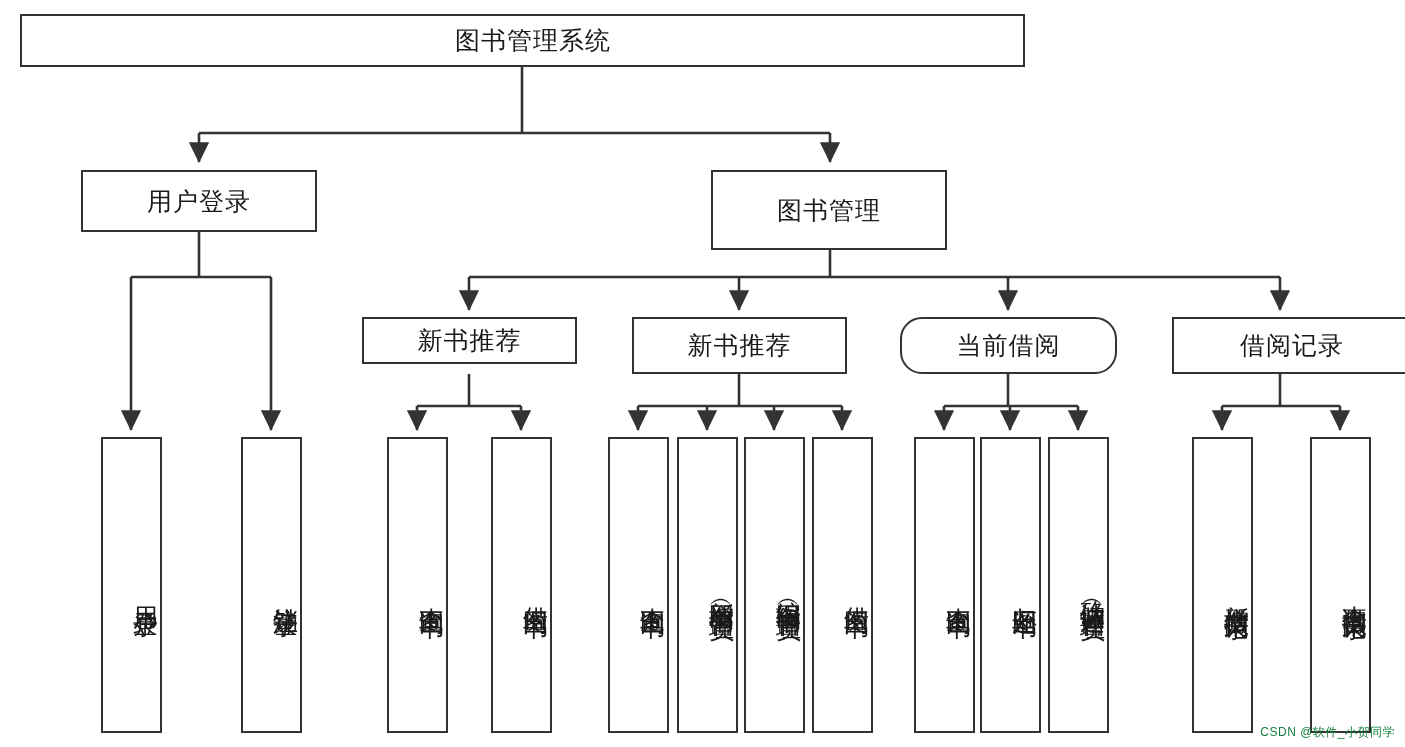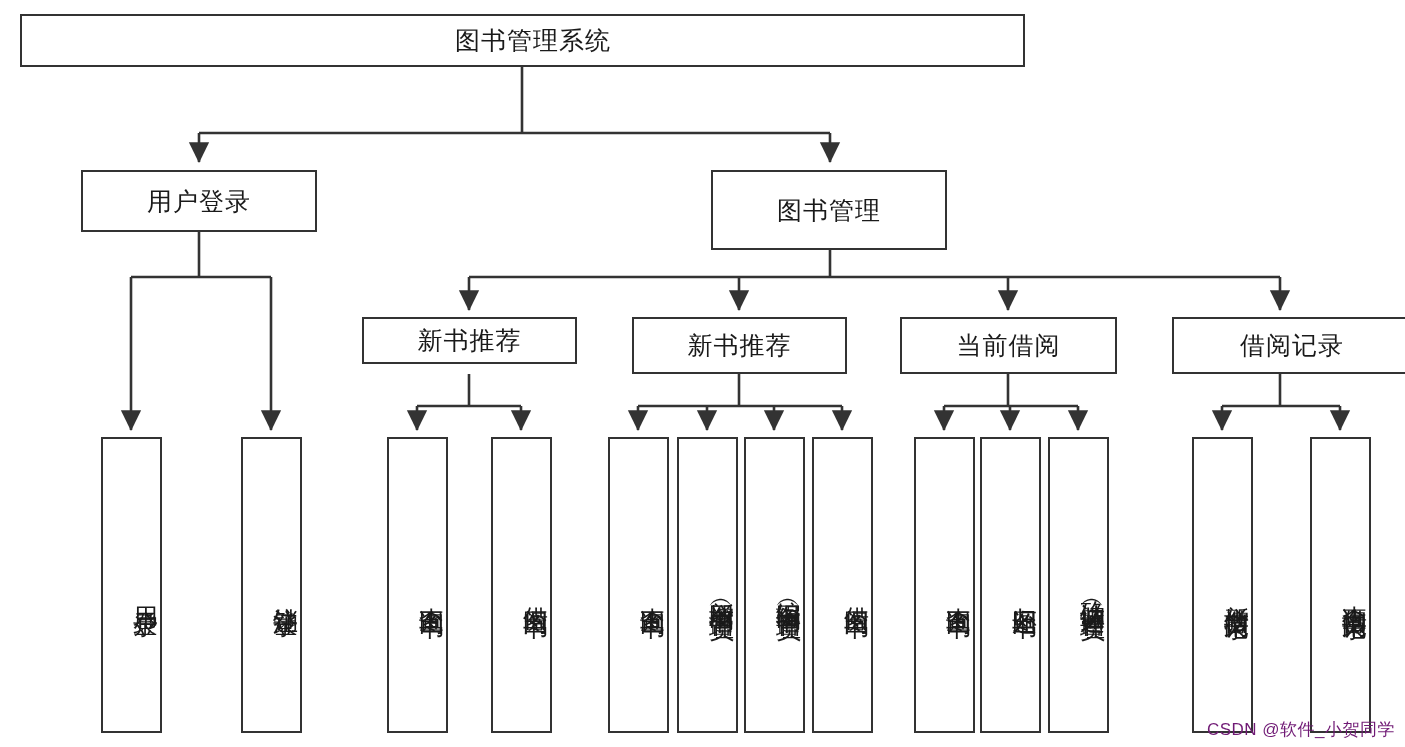--- a/index.html
+++ b/index.html
@@ -52,22 +52,22 @@
   }
   .node-v .vtxt{
     writing-mode:vertical-rl;
     text-orientation:upright;
     display:block;
   }
   #watermark{
     position:absolute;
     right:10px;
     bottom:6px;
-    font-size:17px;
-    color:#701a75;
+    font-size:12px;
+    color:#15803d;
     white-space:nowrap;
     z-index:5;
     letter-spacing:0.5px;
   }
 </style>
 </head>
 <body>
 
 <div id="diagram-root">
 
@@ -131,21 +131,21 @@
   <div class="node node-h" style="left:711px;top:170px;width:236px;height:80px;">
     <span>图书管理</span>
   </div>
 
   <div class="node node-h" style="left:362px;top:317px;width:215px;height:47px;">
     <span>新书推荐</span>
   </div>
   <div class="node node-h" style="left:632px;top:317px;width:215px;height:57px;">
     <span>新书推荐</span>
   </div>
-  <div class="node node-h" style="left:900px;top:317px;width:217px;height:57px;">
+  <div class="node node-h" style="left:900px;top:317px;width:217px;height:57px;border-radius:22px;">
     <span>当前借阅</span>
   </div>
   <div class="node node-h" style="left:1172px;top:317px;width:240px;height:57px;">
     <span>借阅记录</span>
   </div>
 
   <div class="node node-v" style="left:101px;top:437px;width:61px;height:296px;">
     <span class="vtxt">用户登录</span>
   </div>
   <div class="node node-v" style="left:241px;top:437px;width:61px;height:296px;">

